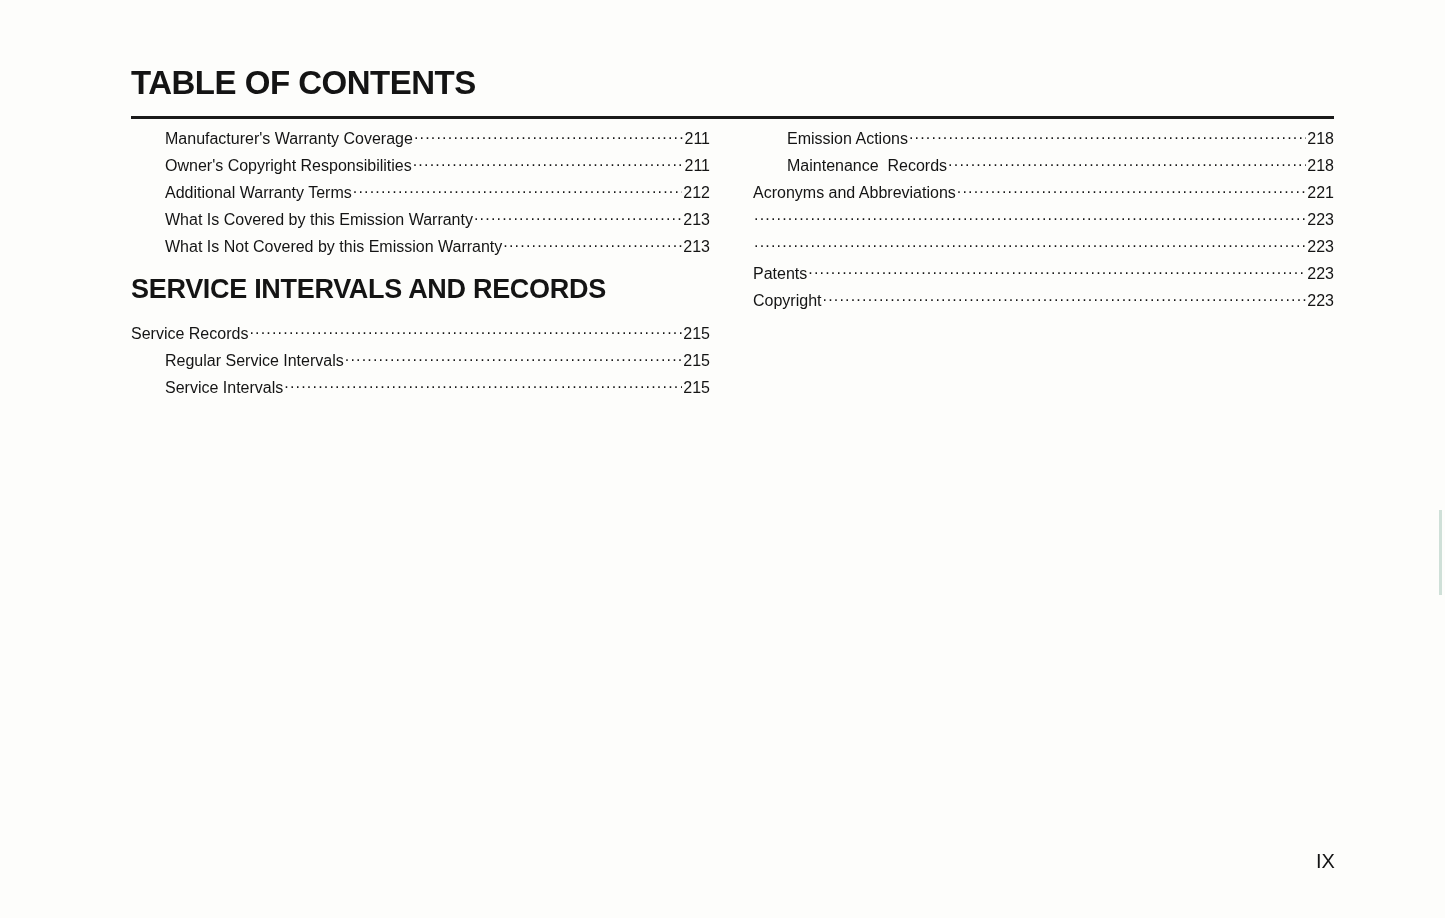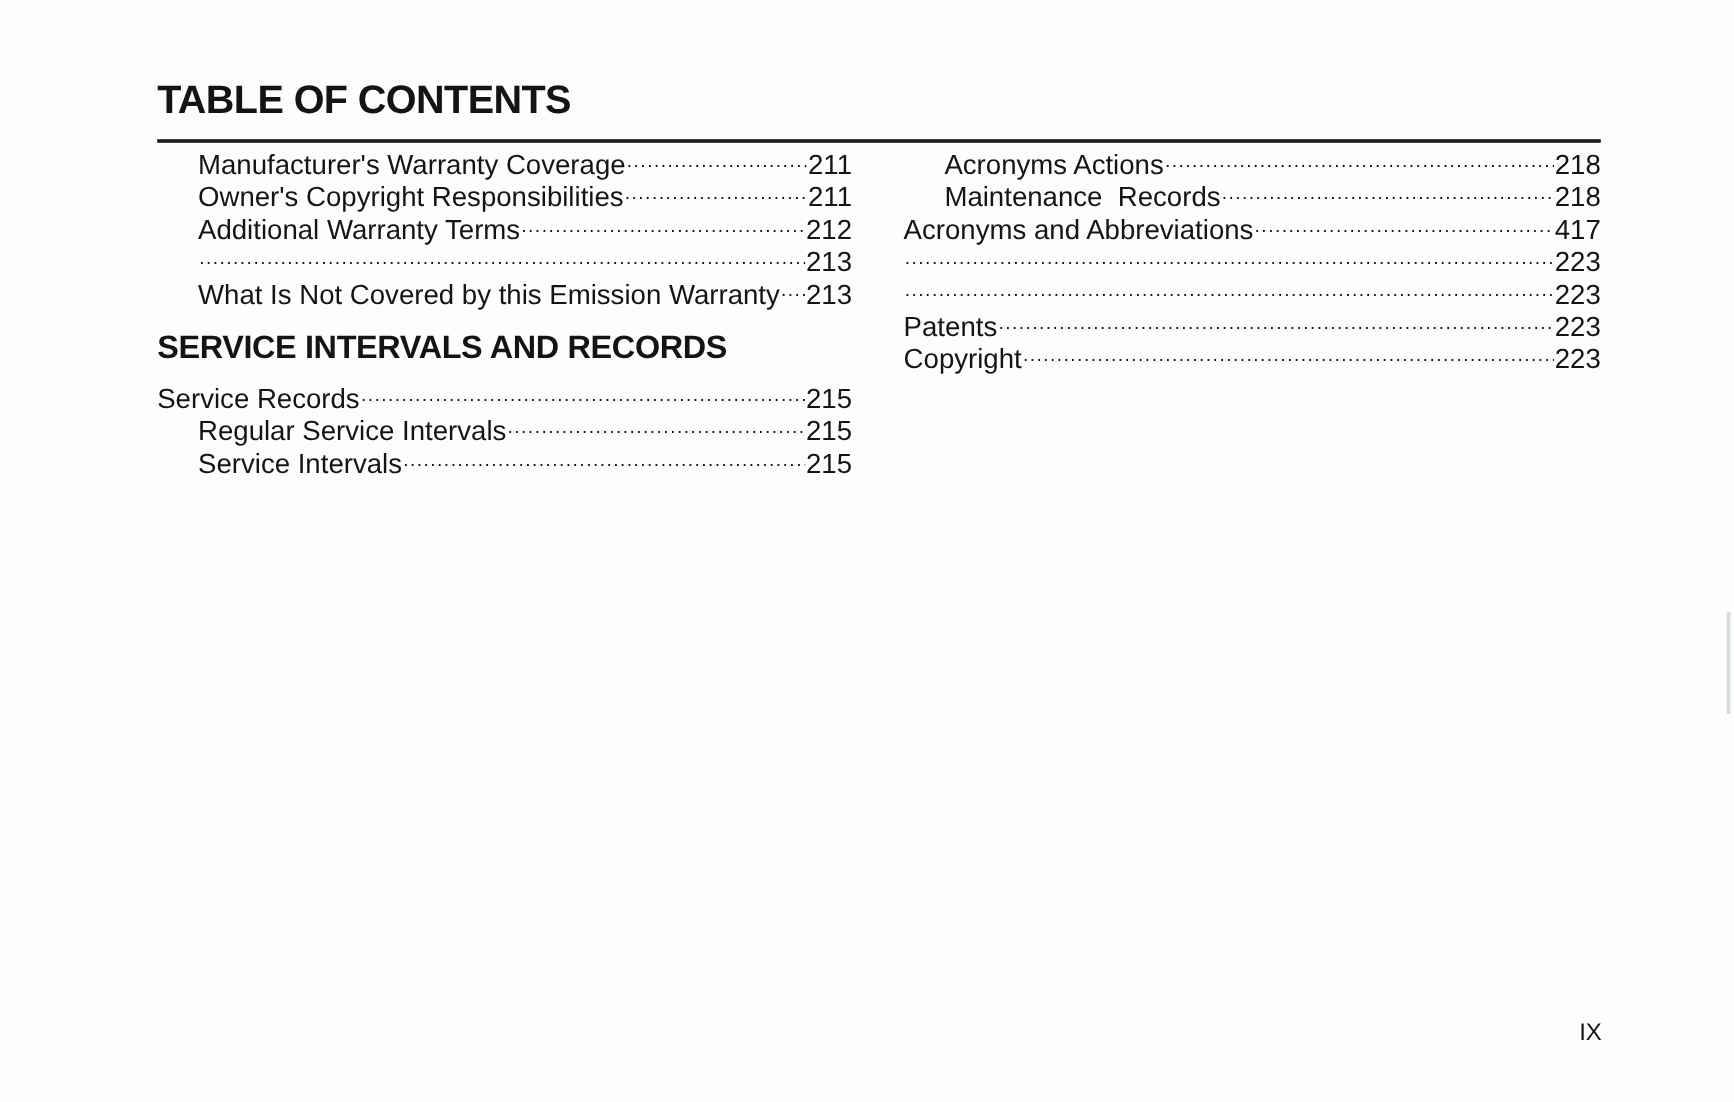--- a/index.html
+++ b/index.html
@@ -11,21 +11,21 @@
     position:absolute; left:131px; top:64px; font-size:33px; font-weight:bold;
     letter-spacing:-0.5px; margin:0;
   }
   .rule {
     position:absolute; left:131px; top:116px; width:1203px; height:3px; background:#1a1a1a;
   }
   .col { position:absolute; top:124px; }
   .col.left { left:131px; width:579px; }
   .col.right { left:753px; width:581px; }
   .entry {
-    display:flex; align-items:baseline; font-size:23px; line-height:27px; height:27px;
+    display:flex; align-items:baseline; font-size:16px; line-height:27px; height:27px;
     white-space:nowrap; cursor:pointer;
   }
   .entry.sub { padding-left:34px; }
   .entry .label { flex:0 0 auto; }
   .entry .dots {
     flex:1 1 auto; overflow:hidden; position:relative; margin:0 1px; height:20px;
   }
   .entry .dots::after {
     content:"........................................................................................................................................................................";
     position:absolute; left:0; bottom:-3px; letter-spacing:1.2px; font-size:16px; white-space:nowrap;
@@ -59,20 +59,21 @@
     <span class="label">Owner's Copyright Responsibilities</span>
     <span class="dots"></span>
     <span class="page">211</span>
   </div>
   <div class="entry sub">
     <span class="label">Additional Warranty Terms</span>
     <span class="dots"></span>
     <span class="page">212</span>
   </div>
   <div class="entry sub">
+    <span class="label">What Is Covered by this Emission Warranty</span>
     <span class="dots"></span>
     <span class="page">213</span>
   </div>
   <div class="entry sub">
     <span class="label">What Is Not Covered by this Emission Warranty</span>
     <span class="dots"></span>
     <span class="page">213</span>
   </div>
 
   <h2 class="section-head">SERVICE INTERVALS AND RECORDS</h2>
@@ -89,35 +90,35 @@
   </div>
   <div class="entry sub">
     <span class="label">Service Intervals</span>
     <span class="dots"></span>
     <span class="page">215</span>
   </div>
 </div>
 
 <div class="col right">
   <div class="entry sub">
-    <span class="label">Acronyms Actions</span>
+    <span class="label">Emission Actions</span>
     <span class="dots"></span>
     <span class="page">218</span>
   </div>
   <div class="entry sub">
     <span class="label" style="white-space:pre">Maintenance  Records</span>
     <span class="dots"></span>
     <span class="page">218</span>
   </div>
 
 
   <div class="entry">
     <span class="label">Acronyms and Abbreviations</span>
     <span class="dots"></span>
-    <span class="page">417</span>
+    <span class="page">221</span>
   </div>
   <div class="entry">
     <span class="dots"></span>
     <span class="page">223</span>
   </div>
   <div class="entry">
     <span class="dots"></span>
     <span class="page">223</span>
   </div>
   <div class="entry">

